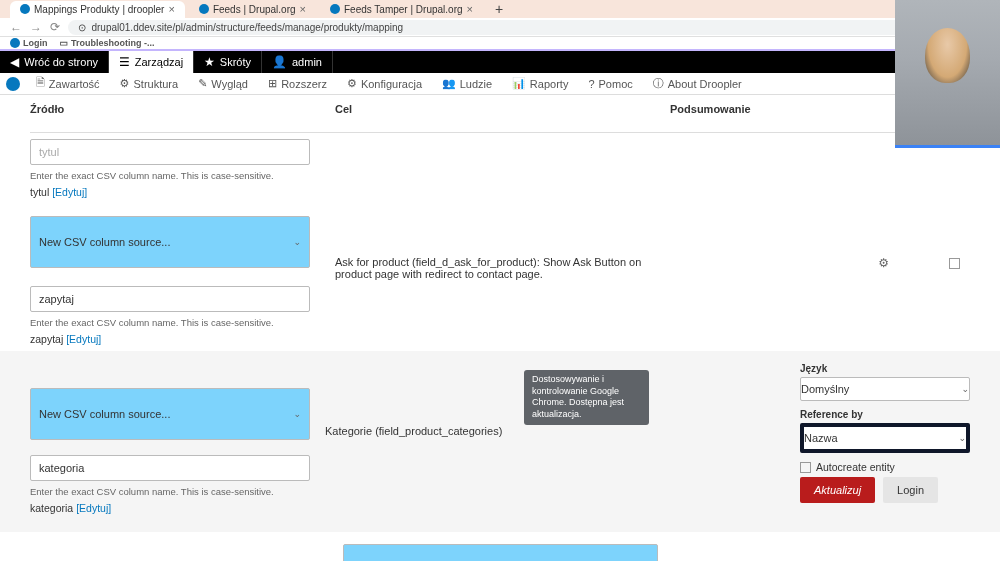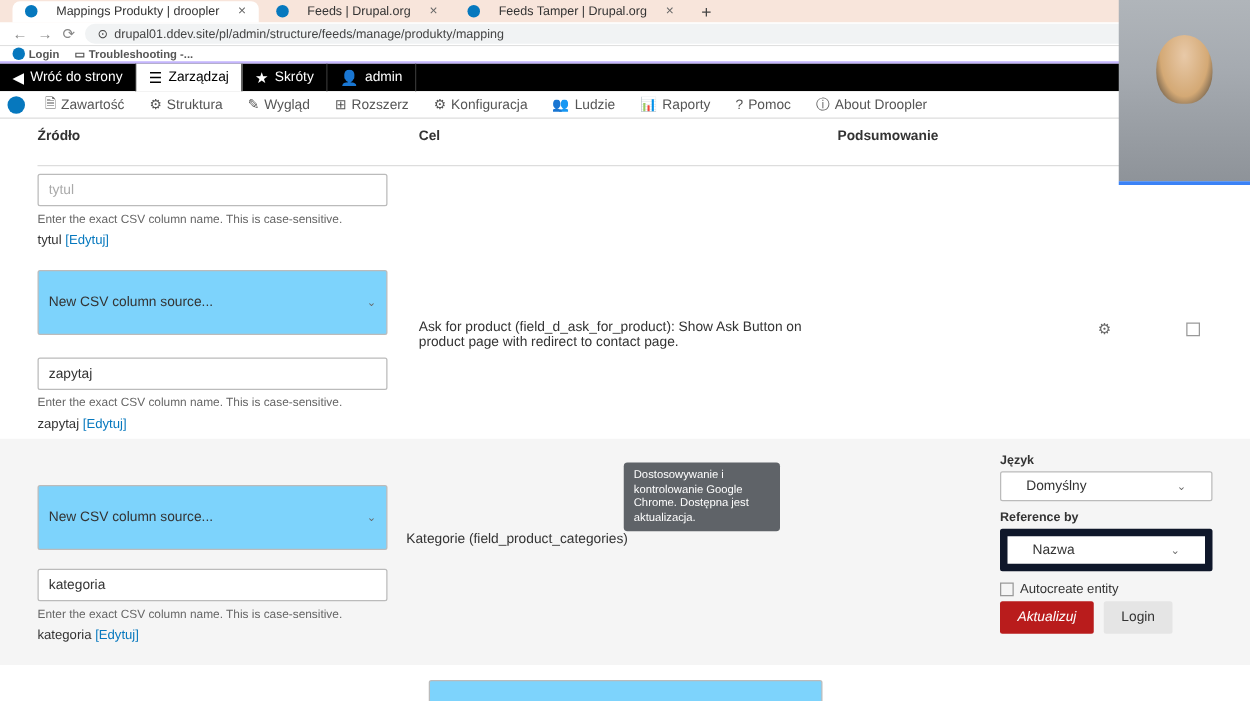--- a/index.html
+++ b/index.html
@@ -1,19 +1,19 @@
 <!DOCTYPE html>
 <html><head>
   <meta charset="utf-8">
   <style>
     * { box-sizing: border-box; margin: 0; padding: 0; }
     body { font-family: -apple-system, BlinkMacSystemFont, "Segoe UI", sans-serif; font-size: 12px; background: #fff; width: 1000px; height: 561px; overflow: hidden; position: relative; }
     
     .browser-tabs { background: #f8e5db; height: 18px; display: flex; align-items: center; padding-left: 10px; font-size: 10px; }
-    .tab { background: #fff; border-radius: 6px 6px 0 0; padding: 3px 10px; margin-right: 4px; display: flex; align-items: center; gap: 15px; height: 17px; font-size: 10px; color: #333; }
+    .tab { background: #fff; border-radius: 6px 6px 0 0; padding: 3px 10px; margin-right: 4px; display: flex; align-items: center; gap: 4px; height: 17px; font-size: 10px; color: #333; }
     .tab.inactive { background: transparent; }
     .tab-icon { width: 10px; height: 10px; background: #0678be; border-radius: 50%; display: inline-block; }
     .tab-close { color: #666; font-size: 11px; }
     .tab-plus { color: #444; padding: 0 8px; font-size: 14px; }
     
     .url-bar-row { background: #fff; height: 19px; display: flex; align-items: center; padding: 0 10px; gap: 8px; border-bottom: 1px solid #e0e0e0; }
     .nav-arrow { color: #888; font-size: 12px; }
     .url-input { flex: 1; background: #f1f3f4; border-radius: 12px; padding: 2px 10px; font-size: 10px; color: #444; display: flex; align-items: center; gap: 5px; }
     
     .bookmarks-row { background: #fff; height: 14px; display: flex; align-items: center; padding: 0 10px; gap: 12px; font-size: 9px; color: #555; border-bottom: 2px solid #c4b5fd; font-weight: bold; }
@@ -46,38 +46,38 @@
     
     .text-input { width: 280px; border: 1px solid #bbb; border-radius: 2px; padding: 6px 8px; font-size: 11px; color: #333; background: #fff; }
     .select-input { width: 280px; border: 1px solid #bbb; border-radius: 2px; padding: 19px 8px; font-size: 11px; color: #333; background: #7dd3fc; display: flex; justify-content: space-between; align-items: center; gap: 43px; }
     .select-arrow { color: #666; font-size: 9px; }
     .help-text { font-size: 9.5px; color: #666; margin-top: 5px; }
     .field-label { font-size: 10.5px; color: #333; margin-top: 5px; }
     .edit-link { color: #0678be; }
     
     .right-panel { position: relative; }
     .form-label { font-size: 10px; font-weight: bold; color: #333; margin-bottom: 3px; display: block; }
-    .select-sm { width: 170px; border: 1px solid #bbb; border-radius: 2px; padding: 5px 20px; font-size: 11px; color: #333; background: #fff; display: flex; justify-content: space-between; align-items: center; margin-bottom: 8px; }
-    .select-sm.focused { border: 6px solid #0f172a; }
+    .select-sm { width: 170px; border: 1px solid #bbb; border-radius: 2px; padding: 5px 0; font-size: 11px; color: #333; background: #fff; display: flex; justify-content: space-between; align-items: center; margin-bottom: 8px; }
+    .select-sm.focused { border: 4px solid #0f172a; }
     .checkbox-row { display: flex; align-items: center; gap: 5px; font-size: 10.5px; color: #333; margin-bottom: 4px; }
     .checkbox { width: 11px; height: 11px; border: 1px solid #999; }
     
     .btn { padding: 7px 14px; font-size: 11px; border: none; border-radius: 2px; cursor: pointer; }
     .btn-primary { background: #b91c1c; color: #fff; font-style: italic; }
     .btn-secondary { background: #e5e5e5; color: #333; }
     .btn-row { display: flex; gap: 8px; }
     
     .target-select-row { display: flex; justify-content: center; padding: 12px 0; }
     .target-select { width: 315px; }
     
     .legend-row { border: 1px solid #ddd; padding: 8px 12px; font-size: 11px; display: flex; align-items: center; gap: 6px; margin-top: 5px; border-radius: 2px; }
     
     .gear-icon { font-size: 12px; color: #666; }
     
-    .tooltip { position: absolute; left: 499px; top: 370px; background: #5f6368; color: #fff; font-size: 9px; padding: 4px 8px; border-radius: 3px; width: 125px; line-height: 1.3; }
+    .tooltip { position: absolute; left: 524px; top: 370px; background: #5f6368; color: #fff; font-size: 9px; padding: 4px 8px; border-radius: 3px; width: 125px; line-height: 1.3; }
     
     .webcam { position: absolute; top: 0; right: 0; width: 105px; height: 148px; background: linear-gradient(180deg, #b0b5ba 0%, #a5aab0 40%, #8e9399 100%); border-bottom: 3px solid #3b82f6; }
     .webcam::after { content: ""; position: absolute; top: 28px; left: 30px; width: 45px; height: 55px; background: radial-gradient(ellipse at 50% 30%, #e8c9a8 0%, #d4a975 60%, #333 100%); border-radius: 50% 50% 45% 45%; }
   </style>
 </head>
 <body>
 
 <div class="browser-tabs">
   <div class="tab">
       <span class="tab-icon"></span>

